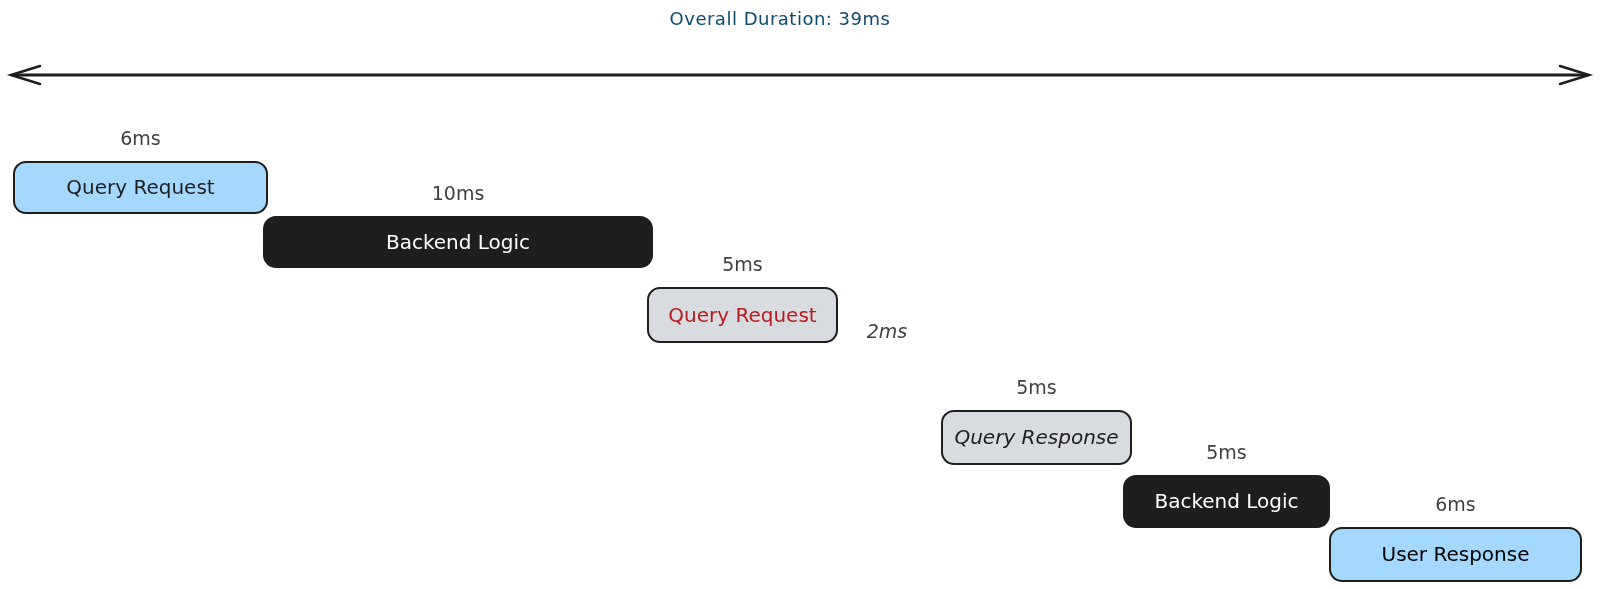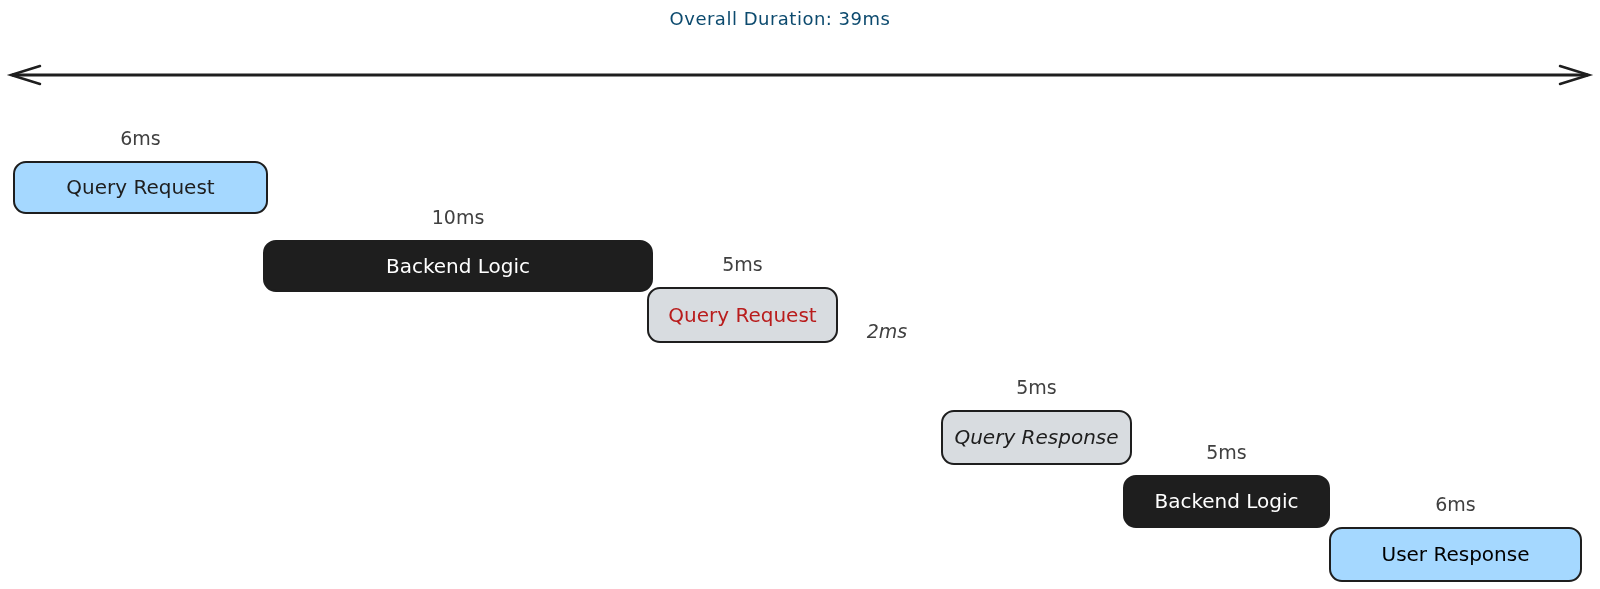--- a/index.html
+++ b/index.html
@@ -54,21 +54,21 @@
     align-items: center;
     justify-content: center;
     text-align: center;
     font-size: 20px;
     line-height: 1.15;
     box-sizing: border-box;
     padding: 2px 6px;
   }
   
   .s0 { left: 13px;   top: 127px; width: 255px; } .s0 .box { height: 53px; }
-  .s1 { left: 263px;  top: 206px; width: 390px; } .s1 .box { height: 52px; }
+  .s1 { left: 263px;  top: 182px; width: 390px; } .s1 .box { height: 52px; }
   .s2 { left: 647px;  top: 253px; width: 191px; } .s2 .box { height: 56px; }
   .s3 { left: 834px;  top: 320px; width: 106px; font-style: italic; } .s3 .box { height: 61px; }
   .s4 { left: 941px;  top: 376px; width: 191px; } .s4 .box { height: 55px; }
   .s5 { left: 1123px; top: 441px; width: 207px; } .s5 .box { height: 53px; }
   .s6 { left: 1329px; top: 493px; width: 253px; } .s6 .box { height: 55px; }
 </style>
 </head>
 <body>
 
 <div class="canvas">

